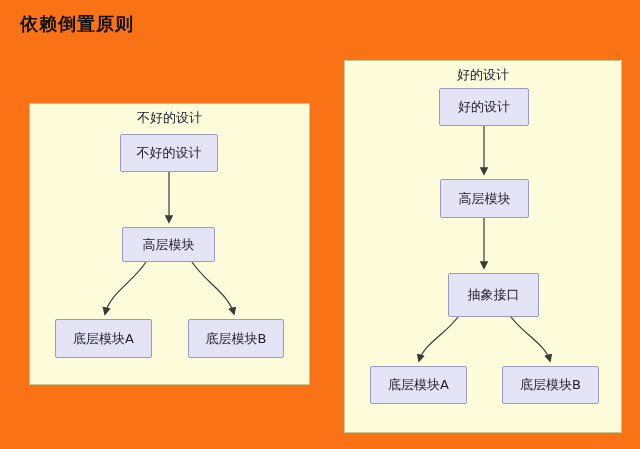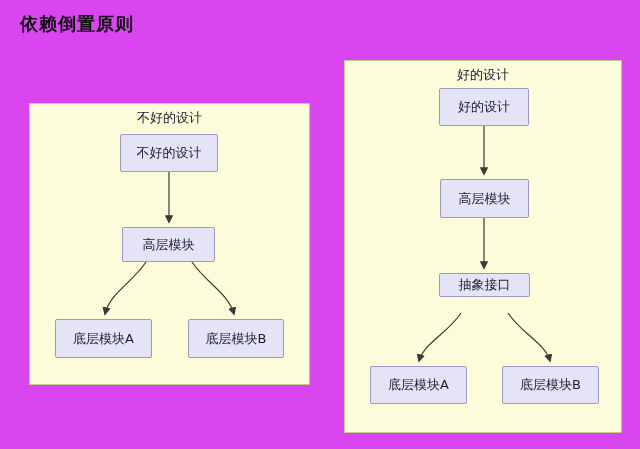--- a/index.html
+++ b/index.html
@@ -11,21 +11,21 @@
     --text: #1c1c30;
     --title: #111111;
   }
   * { margin: 0; padding: 0; box-sizing: border-box; }
   html, body { background: #ffffff; }
   body { font-family: "DejaVu Sans", "Liberation Sans", sans-serif; }
   .canvas {
     position: relative;
     width: 640px;
     height: 449px;
-    background: #d946ef;
+    background: #f97316;
     overflow: hidden;
   }
   .page-title {
     position: absolute;
     left: 20px;
     top: 12px;
     font-size: 18px;
     font-weight: bold;
     color: var(--title);
     letter-spacing: 1px;
@@ -74,21 +74,21 @@
     white-space: nowrap;
   }
   
   .n-bad-root { left: 120px; top: 134px; width: 98px; height: 38px; }
   .n-bad-high { left: 122px; top: 227px; width: 93px; height: 35px; }
   .n-bad-lowa { left: 55px;  top: 319px; width: 97px; height: 39px; }
   .n-bad-lowb { left: 188px; top: 319px; width: 96px; height: 39px; }
   
   .n-good-root { left: 439px; top: 88px;  width: 90px; height: 38px; }
   .n-good-high { left: 440px; top: 179px; width: 89px; height: 39px; }
-  .n-good-abs  { left: 439px; top: 273px; width: 91px; height: 24px; }
+  .n-good-abs  { left: 448px; top: 273px; width: 91px; height: 44px; }
   .n-good-lowa { left: 370px; top: 366px; width: 97px; height: 38px; }
   .n-good-lowb { left: 502px; top: 366px; width: 97px; height: 38px; }
 </style>
 </head>
 <body>
 
 <div class="canvas">
 
   <div class="page-title">依赖倒置原则</div>
 

